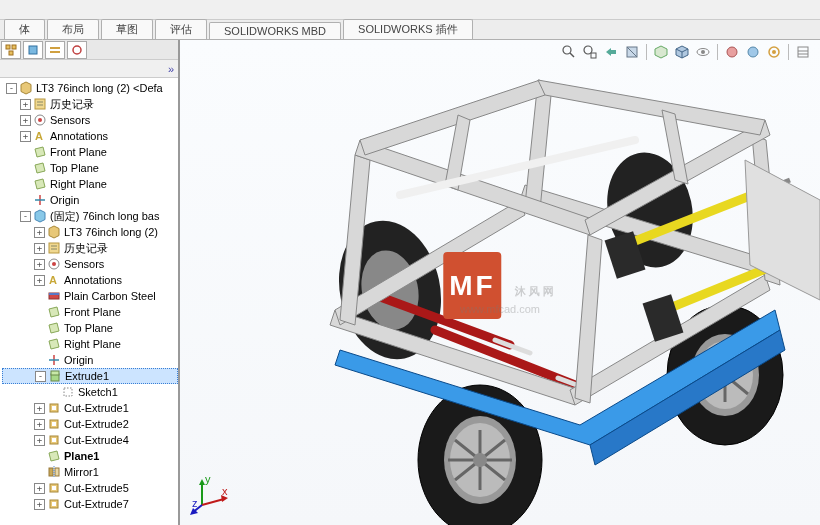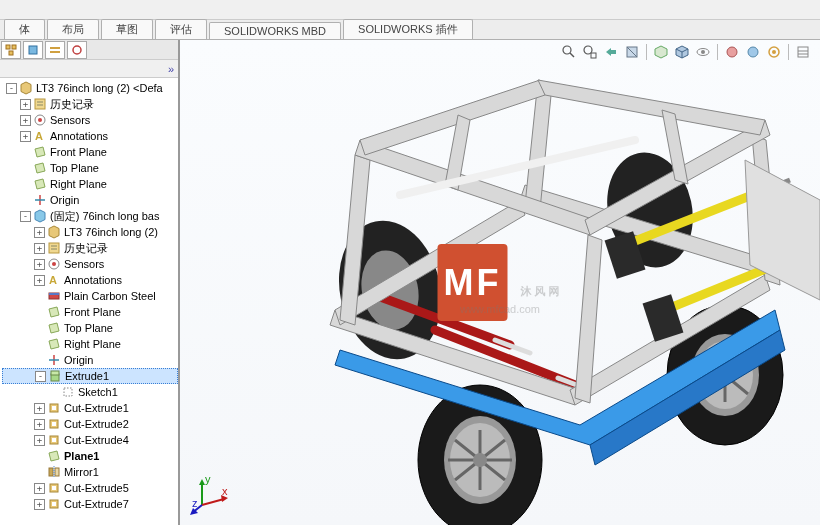--- a/index.html
+++ b/index.html
@@ -487,21 +487,21 @@
           <line x1="570" y1="156" x2="610" y2="140"></line>
           <line x1="605" y1="221" x2="638" y2="208"></line>
         </g>
 
       <path d="M565 120 L640 160 L640 260 L570 225 Z" fill="#e0e0e0" stroke="#999"></path>
 
       <rect x="430" y="195" width="30" height="40" fill="#2a2a2a" transform="rotate(-18 445 215)"></rect>
       <rect x="468" y="258" width="30" height="40" fill="#2a2a2a" transform="rotate(-18 483 278)"></rect>
     </svg>
 
-    <div class="watermark"><span style="background:#d05030;color:#fff;padding:18px 6px;border-radius:4px;font-size:36px;">MF</span> <span>沐风网</span></div>
+    <div class="watermark"><span style="background:#d05030;color:#fff;padding:18px 6px;border-radius:4px;font-size:28px;">MF</span> <span>沐风网</span></div>
     <div class="wm-sub">www.mfcad.com</div>
 
     <svg class="triad" viewBox="0 0 40 40">
       <line x1="12" y1="30" x2="12" y2="8" stroke="#1a9a1a" stroke-width="2"></line>
         <polygon points="12,4 9,10 15,10" fill="#1a9a1a"></polygon>
       <line x1="12" y1="30" x2="34" y2="24" stroke="#c01a1a" stroke-width="2"></line>
         <polygon points="38,23 31,20 32,27" fill="#c01a1a"></polygon>
       <line x1="12" y1="30" x2="2" y2="38" stroke="#1a1ac0" stroke-width="2"></line>
         <polygon points="0,40 3,33 8,38" fill="#1a1ac0"></polygon>
       <text x="15" y="8" fill="#1a9a1a" font-size="8">y</text>

